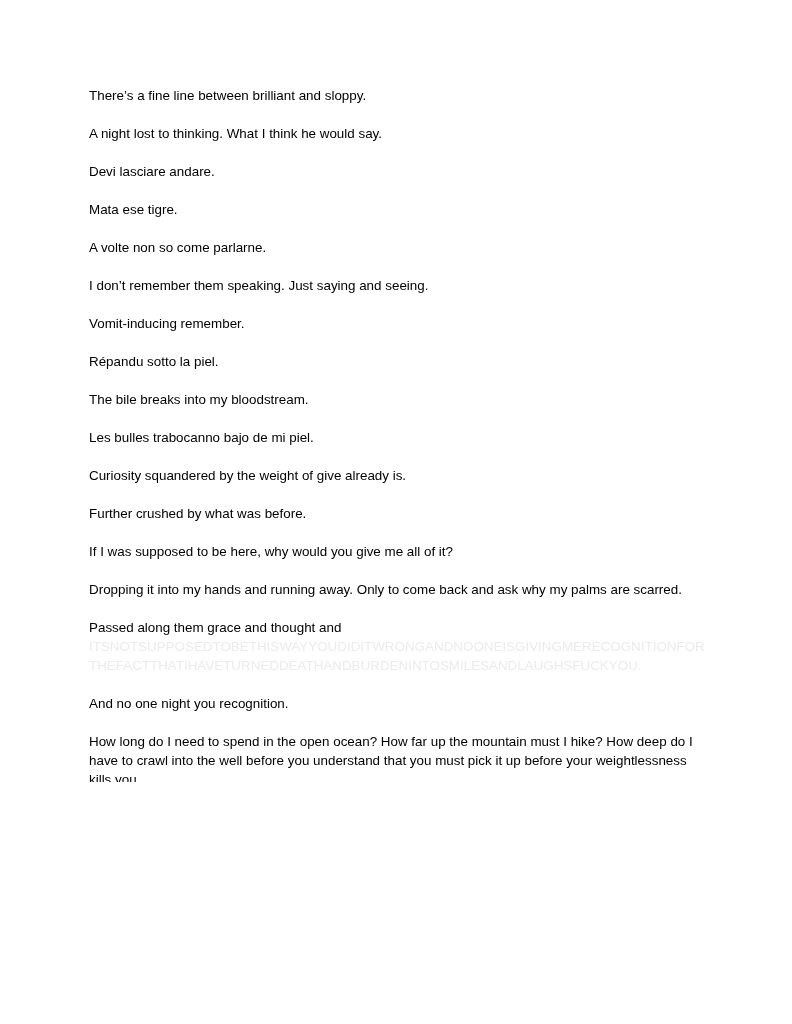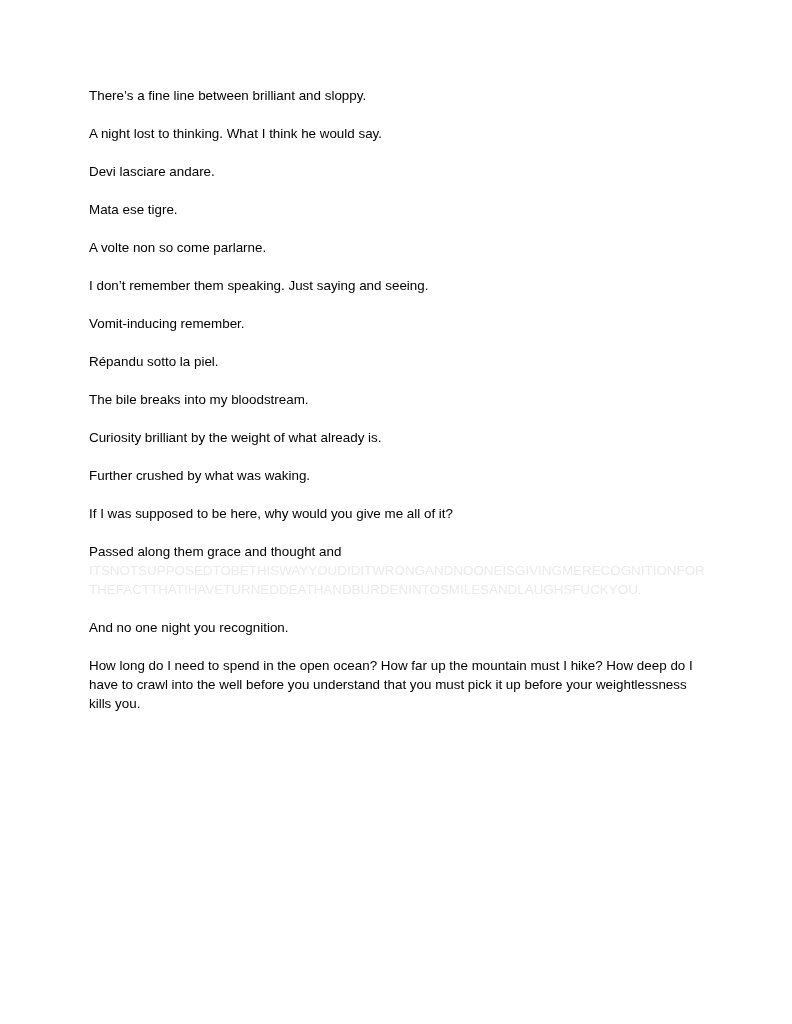--- a/index.html
+++ b/index.html
@@ -41,20 +41,22 @@
   <div class="content">
     <p class="para"><span>There’s a fine line between brilliant and sloppy.</span></p>
     <p class="para"><span>A night lost to thinking. What I think he would say.</span></p>
     <p class="para"><span>Devi lasciare andare.</span></p>
     <p class="para"><span>Mata ese tigre.</span></p>
     <p class="para"><span>A volte non so come parlarne.</span></p>
     <p class="para"><span>I don’t remember them speaking. Just saying and seeing.</span></p>
     <p class="para"><span>Vomit-inducing remember.</span></p>
     <p class="para"><span>Répandu sotto la piel.</span></p>
     <p class="para"><span>The bile breaks into my bloodstream.</span></p>
-    <p class="para"><span>Curiosity brilliant by the weight of what already is.</span></p>
-    <p class="para"><span>Further crushed by what was waking.</span></p>
+    <p class="para"><span>Les bulles trabocanno bajo de mi piel.</span></p>
+    <p class="para"><span>Curiosity squandered by the weight of give already is.</span></p>
+    <p class="para"><span>Further crushed by what was before.</span></p>
     <p class="para"><span>If I was supposed to be here, why would you give me all of it?</span></p>
+    <p class="para"><span>Dropping it into my hands and running away. Only to come back and ask why my palms are scarred.</span></p>
     <p class="para"><span>Passed along them grace and thought and </span><span class="suppressed">ITSNOTSUPPOSEDTOBETHISWAYYOUDIDITWRONGANDNOONEISGIVINGMERECOGNITIONFORTHEFACTTHATIHAVETURNEDDEATHANDBURDENINTOSMILESANDLAUGHSFUCKYOU.</span></p>
     <p class="para"><span>And no one night you recognition.</span></p>
     <p class="para"><span>How long do I need to spend in the open ocean? How far up the mountain must I hike? How deep do I have to crawl into the well before you understand that you must pick it up before your weightlessness kills you.</span></p>
   </div>
 </div>
 
 </body></html>

